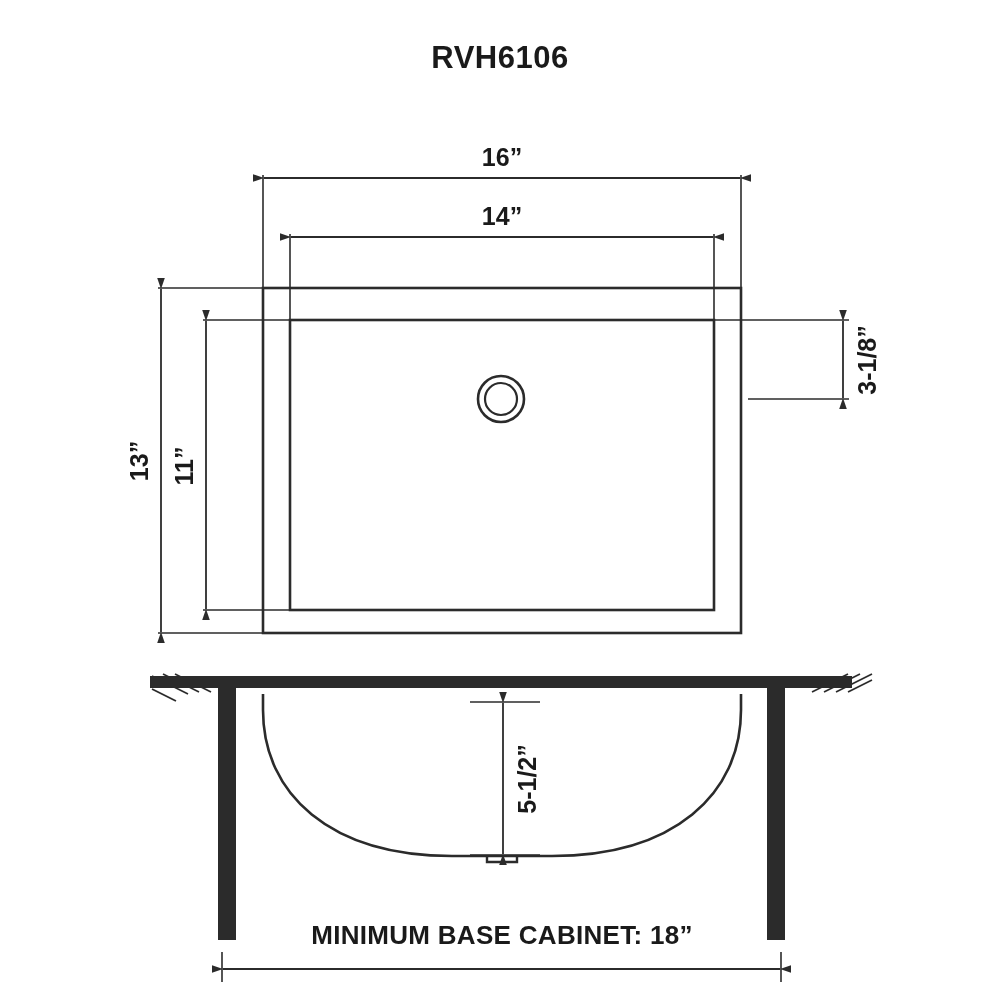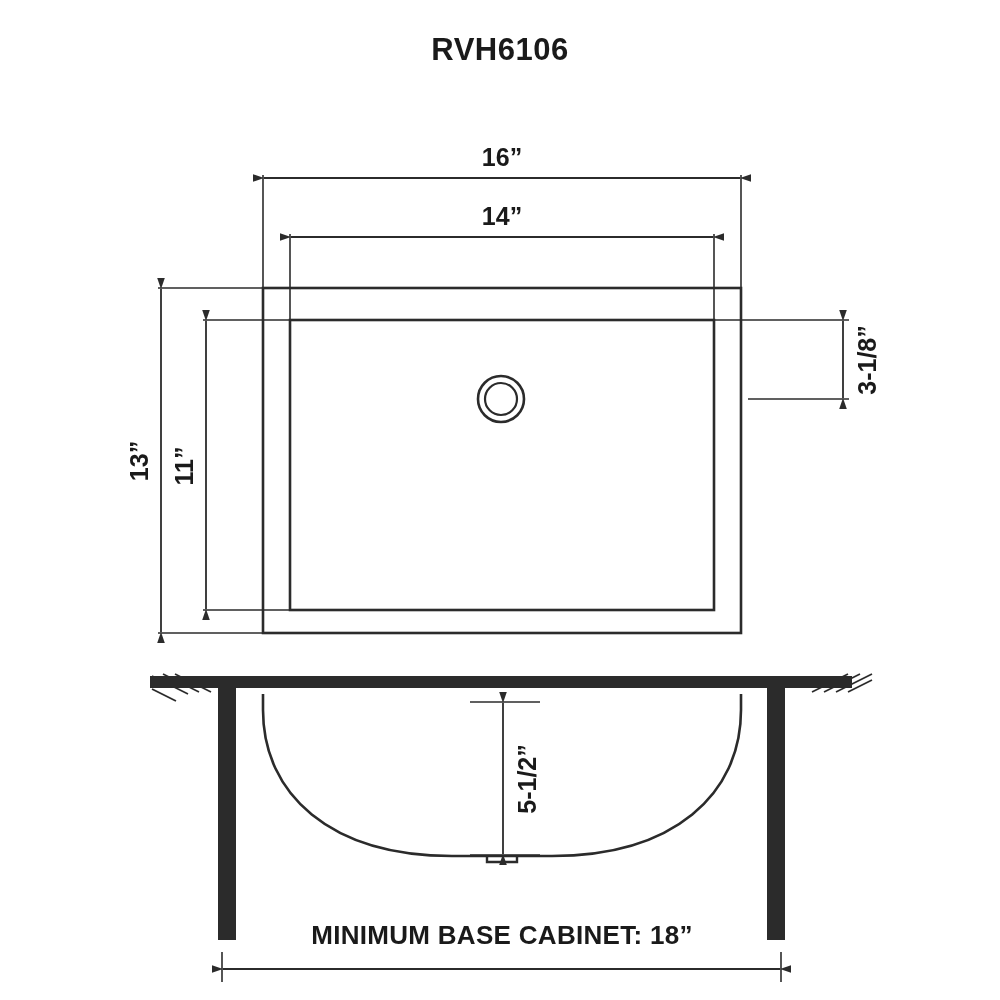--- a/index.html
+++ b/index.html
@@ -17,21 +17,21 @@
   }
   #stage {
     position: absolute;
     left: 0; top: 0;
     width: 1000px;
     height: 1000px;
   }
   #title {
     position: absolute;
     left: 0;
-    top: 32px;
+    top: 40px;
     width: 1000px;
     text-align: center;
     font-size: 31px;
     font-weight: bold;
     letter-spacing: 0.5px;
   }
   svg {
     position: absolute;
     left: 0;
     top: 0;

